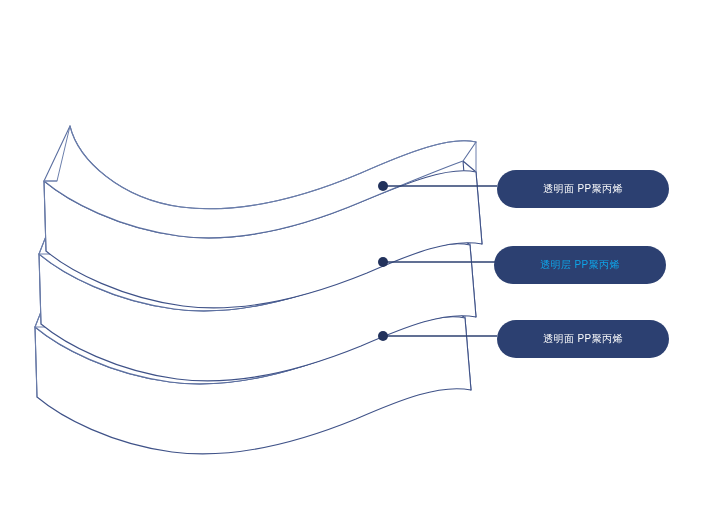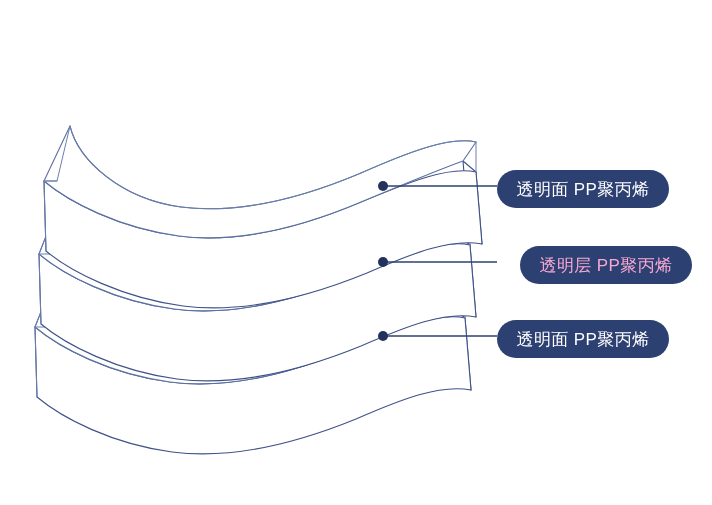--- a/index.html
+++ b/index.html
@@ -54,21 +54,21 @@
     fill: #22325c;
   }
   .label-pill {
     position: absolute;
     display: flex;
     align-items: center;
     justify-content: center;
     background: #2c4071;
     border-radius: 999px;
     color: #ffffff;
-    font-size: 17px;
+    font-size: 10px;
     letter-spacing: 0.4px;
     white-space: nowrap;
     box-sizing: border-box;
     padding: 0 14px;
     user-select: none;
   }
   .label-pill .pill-text {
     line-height: 1;
   }
 </style>
@@ -183,21 +183,21 @@
     <g>
       <line class="leader-line" x1="383" y1="336" x2="497" y2="336"></line>
       <circle class="leader-dot" cx="383" cy="336" r="5"></circle>
     </g>
   </svg>
 
   <div class="label-pill" id="pill-1" style="left: 497px; top: 170px; width: 172px; height: 38px; background: rgb(44, 64, 113); color: rgb(255, 255, 255);">
     <span class="pill-text">透明面 PP聚丙烯</span>
   </div>
 
-  <div class="label-pill" id="pill-2" style="left: 520px; top: 246px; width: 172px; height: 38px; background: rgb(44, 64, 113); color: #f9a8d4;">
+  <div class="label-pill" id="pill-2" style="left: 494px; top: 246px; width: 172px; height: 38px; background: rgb(44, 64, 113); color: #0ea5e9;">
     <span class="pill-text">透明层 PP聚丙烯</span>
   </div>
 
   <div class="label-pill" id="pill-3" style="left: 497px; top: 320px; width: 172px; height: 38px; background: rgb(44, 64, 113); color: rgb(255, 255, 255);">
     <span class="pill-text">透明面 PP聚丙烯</span>
   </div>
 
 </div>
 
 </body></html>

